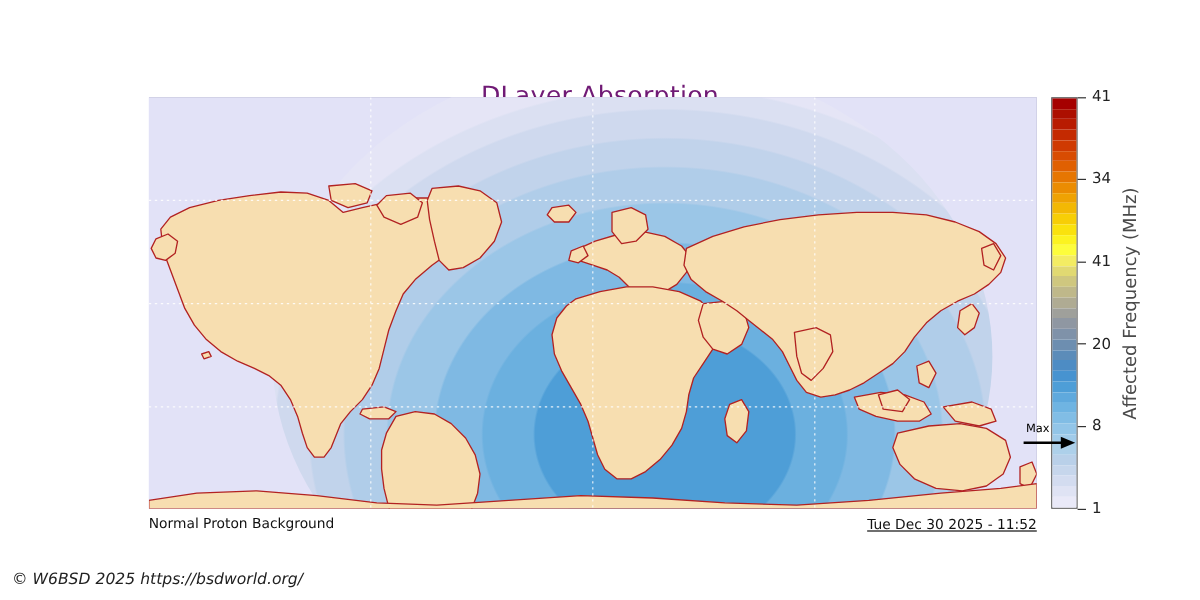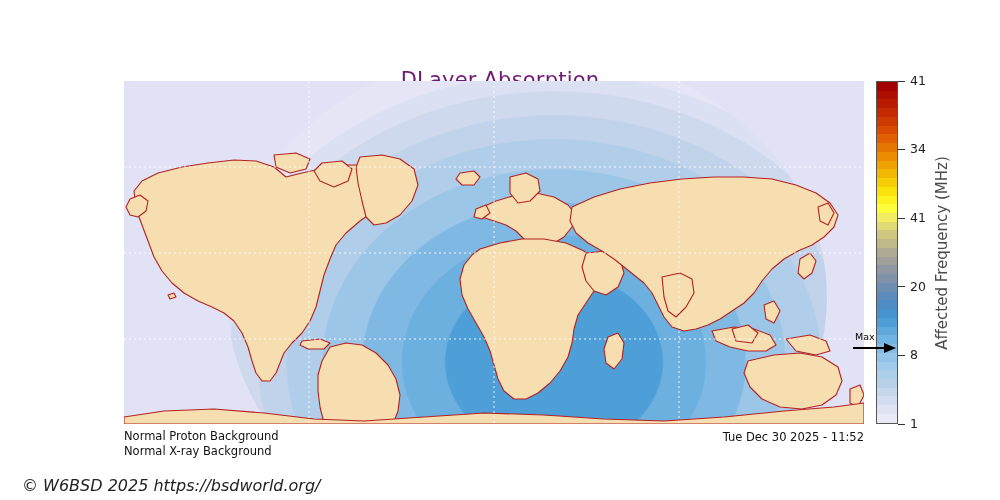--- a/index.html
+++ b/index.html
@@ -57,27 +57,27 @@
     position:absolute;left:3px;top:-1px;font-size:9.5px;color:#000;
     line-height:1;
   }
   #max-marker svg{position:absolute;left:0;top:9px;}
 
   
   #status-left{
     position:absolute;left:124px;top:429px;font-size:11.5px;color:#111;
     line-height:15px;
   }
-  #status-left div{white-space:nowrap;}
+  #status-left div{white-space:nowrap;text-align:center;}
   #timestamp{
     position:absolute;left:864px;top:430px;transform:translateX(-100%);
-    font-size:11.5px;color:#111;white-space:nowrap;
+    font-size:11.5px;color:#111;white-space:nowrap;text-decoration:underline;
   }
   #copyright{
-    position:absolute;left:22px;top:476px;font-size:16px;color:#222;
+    position:absolute;left:10px;top:476px;font-size:13px;color:#222;
     font-style:italic;white-space:nowrap;
   }
 </style>
 </head>
 <body>
 
 <div class="page">
 
   <div id="plot-title">DLayer Absorption</div>
 
@@ -259,30 +259,29 @@
       <div class="cb-tick" style="top: 343px;">
         <span class="tick-mark"></span>
         <span class="tick-label">1</span>
       </div>
     </div>
 
   <div id="colorbar-label">
     <span>Affected Frequency (MHz)</span>
   </div>
 
-  <div id="max-marker" style="top: 333px;">
+  <div id="max-marker" style="top: 354px;">
     <div class="max-text">Max</div>
     <svg width="46" height="12" viewBox="0 0 46 12">
       <line x1="1" y1="6" x2="33" y2="6" stroke="#000" stroke-width="2"></line>
       <polygon points="32,1 44,6 32,11" fill="#000"></polygon>
     </svg>
   </div>
 
   <div id="status-left">
     <div>Normal Proton Background</div>
-    <div>Normal X-ray Background</div>
   </div>
 
   <div id="timestamp">Tue Dec 30 2025 - 11:52</div>
 
   <div id="copyright">© W6BSD 2025 https://bsdworld.org/</div>
 
 </div>
 
 </body></html>

